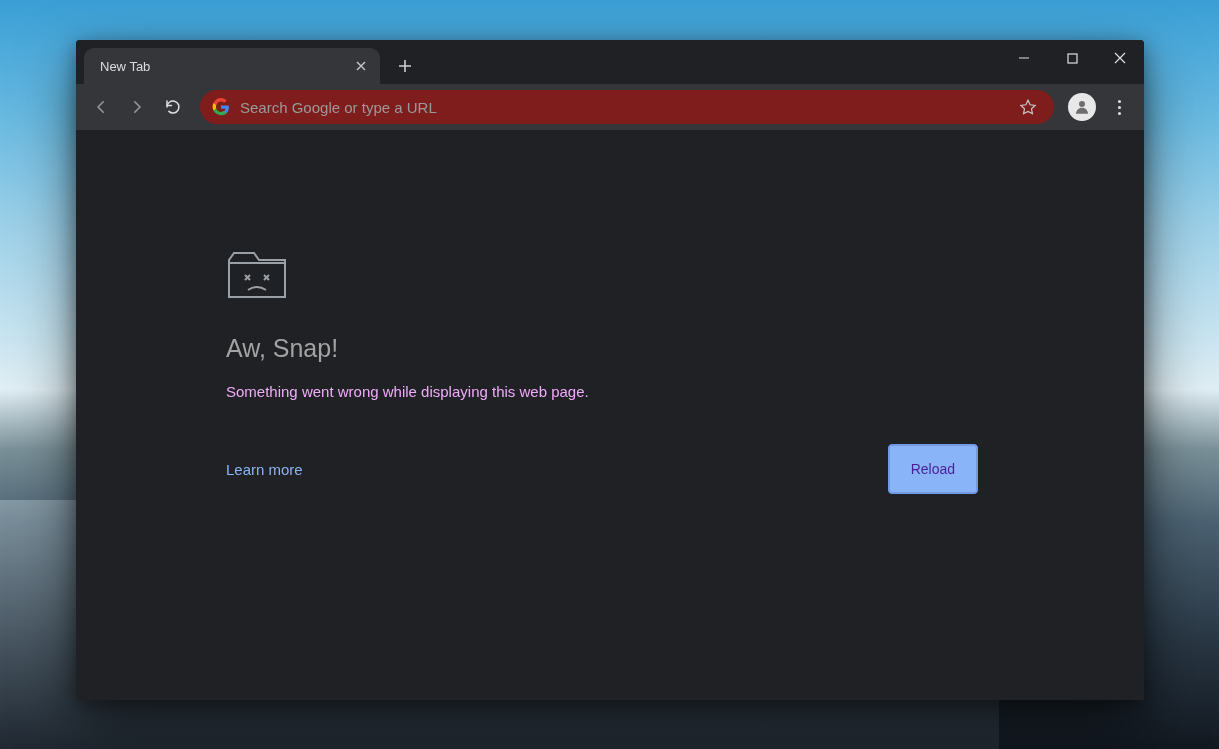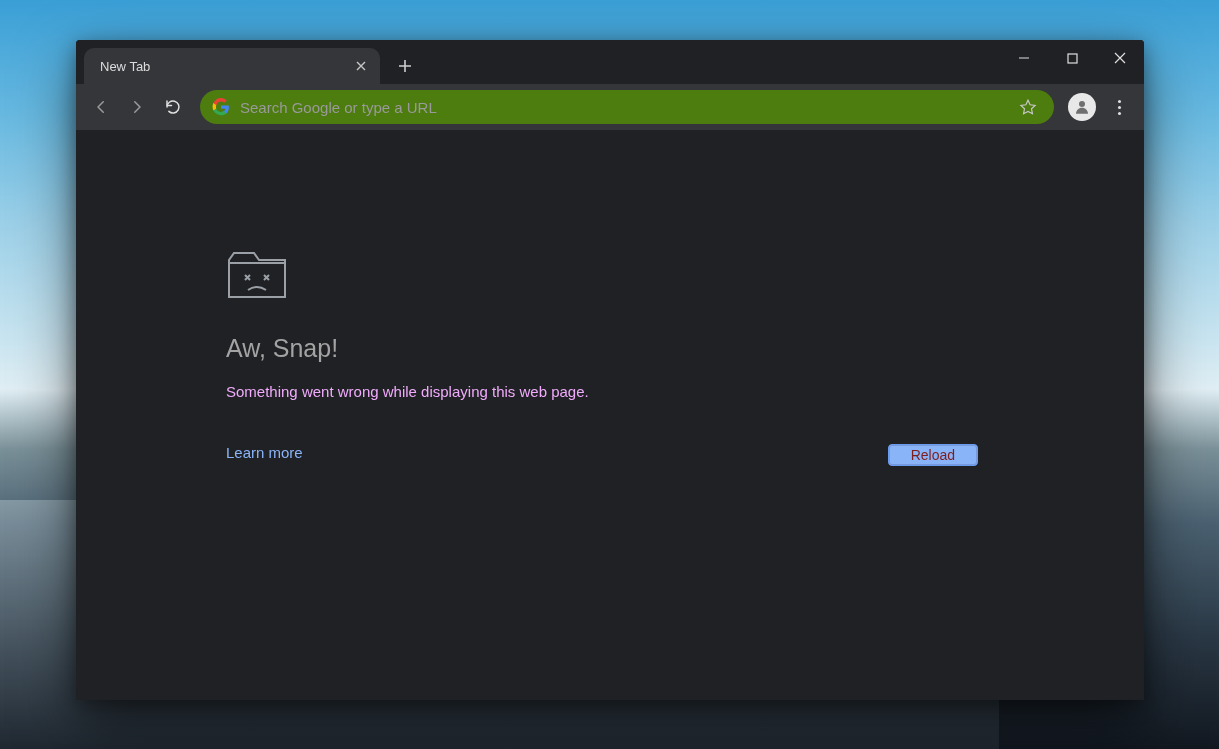--- a/index.html
+++ b/index.html
@@ -79,21 +79,21 @@
     width:34px; height:34px; border-radius:50%;
     display:flex; align-items:center; justify-content:center;
     color:#9a9a9a; cursor:pointer;
   }
   .navbtn.enabled { color:#e0e0e0; }
   .navbtn svg { width:18px; height:18px; stroke:currentColor; stroke-width:2; fill:none; stroke-linecap:round; stroke-linejoin:round; }
 
   .omnibox {
     flex:1;
     height: 34px;
-    background: #4d7c0f;
+    background: #7f1d1d;
     border-radius: 17px;
     margin: 0 8px;
     display:flex; align-items:center;
     padding: 8px 12px;
     gap:10px;
   }
   .g-icon {
     width:18px; height:18px; position:relative;
   }
   .omnibox input {
@@ -139,30 +139,30 @@
     font-weight: 400;
     color:#a3a3a3;
     margin-bottom: 20px;
   }
   .err-msg {
     font-size: 15px;
     color:#f0abfc;
     margin-bottom: 44px;
   }
   .err-actions {
-    display:flex; align-items:flex-start; justify-content:space-between;
+    display:flex; align-items:center; justify-content:space-between;
   }
   .learn-more {
     color:#8ab4f8; font-size:15px; text-decoration:none; cursor:pointer;
   }
   .reload-btn {
     background:#8ab4f8;
-    color:#7f1d1d;
+    color:#4c1d95;
     border:1px solid #6a9df0;
-    padding: 2px 22px;
+    padding: 16px 22px;
     font-size:14px;
     border-radius:4px;
     cursor:pointer;
     box-shadow: inset 0 0 0 1px rgba(0,0,50,0.15);
   }
 </style>
 </head>
 <body>
 
 <div class="desktop">

